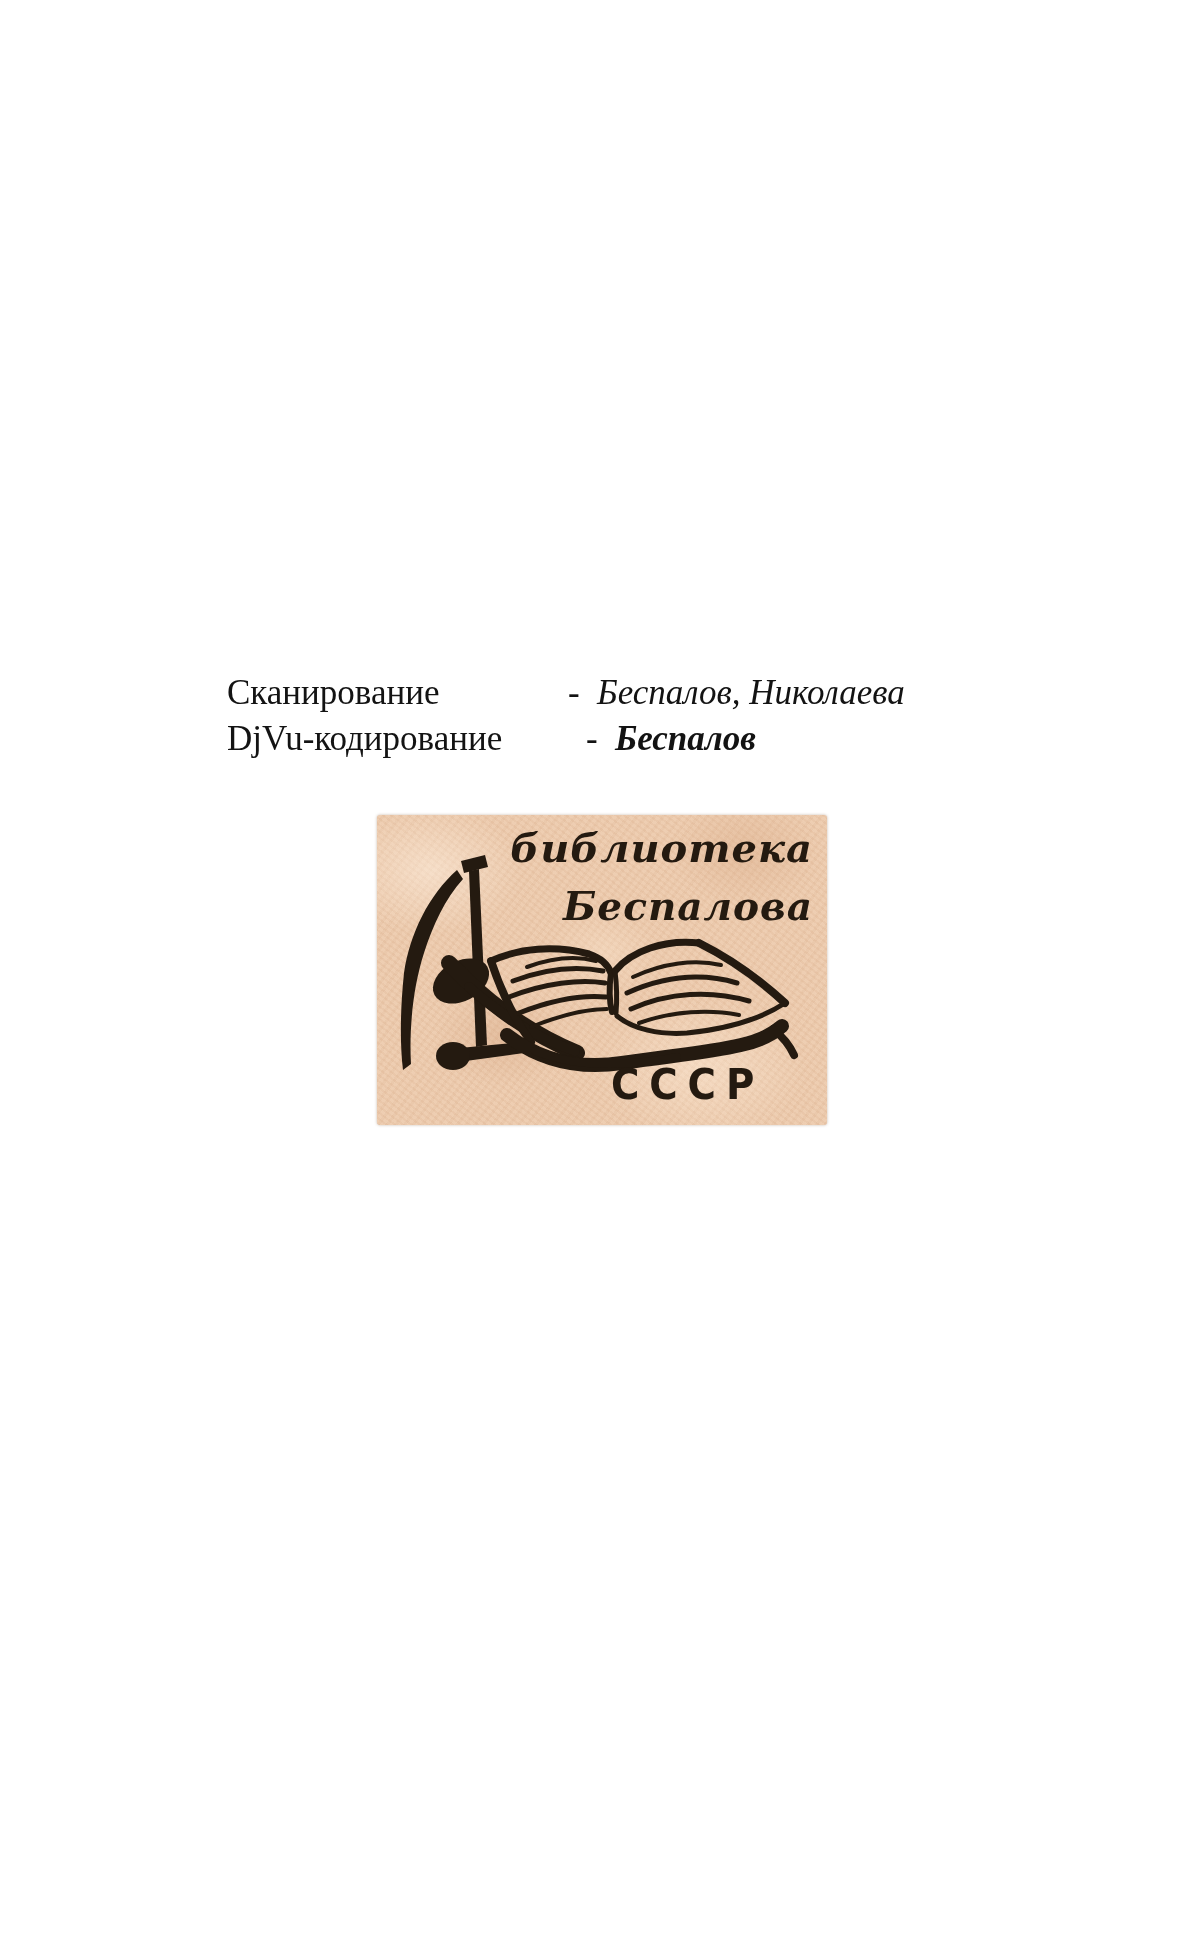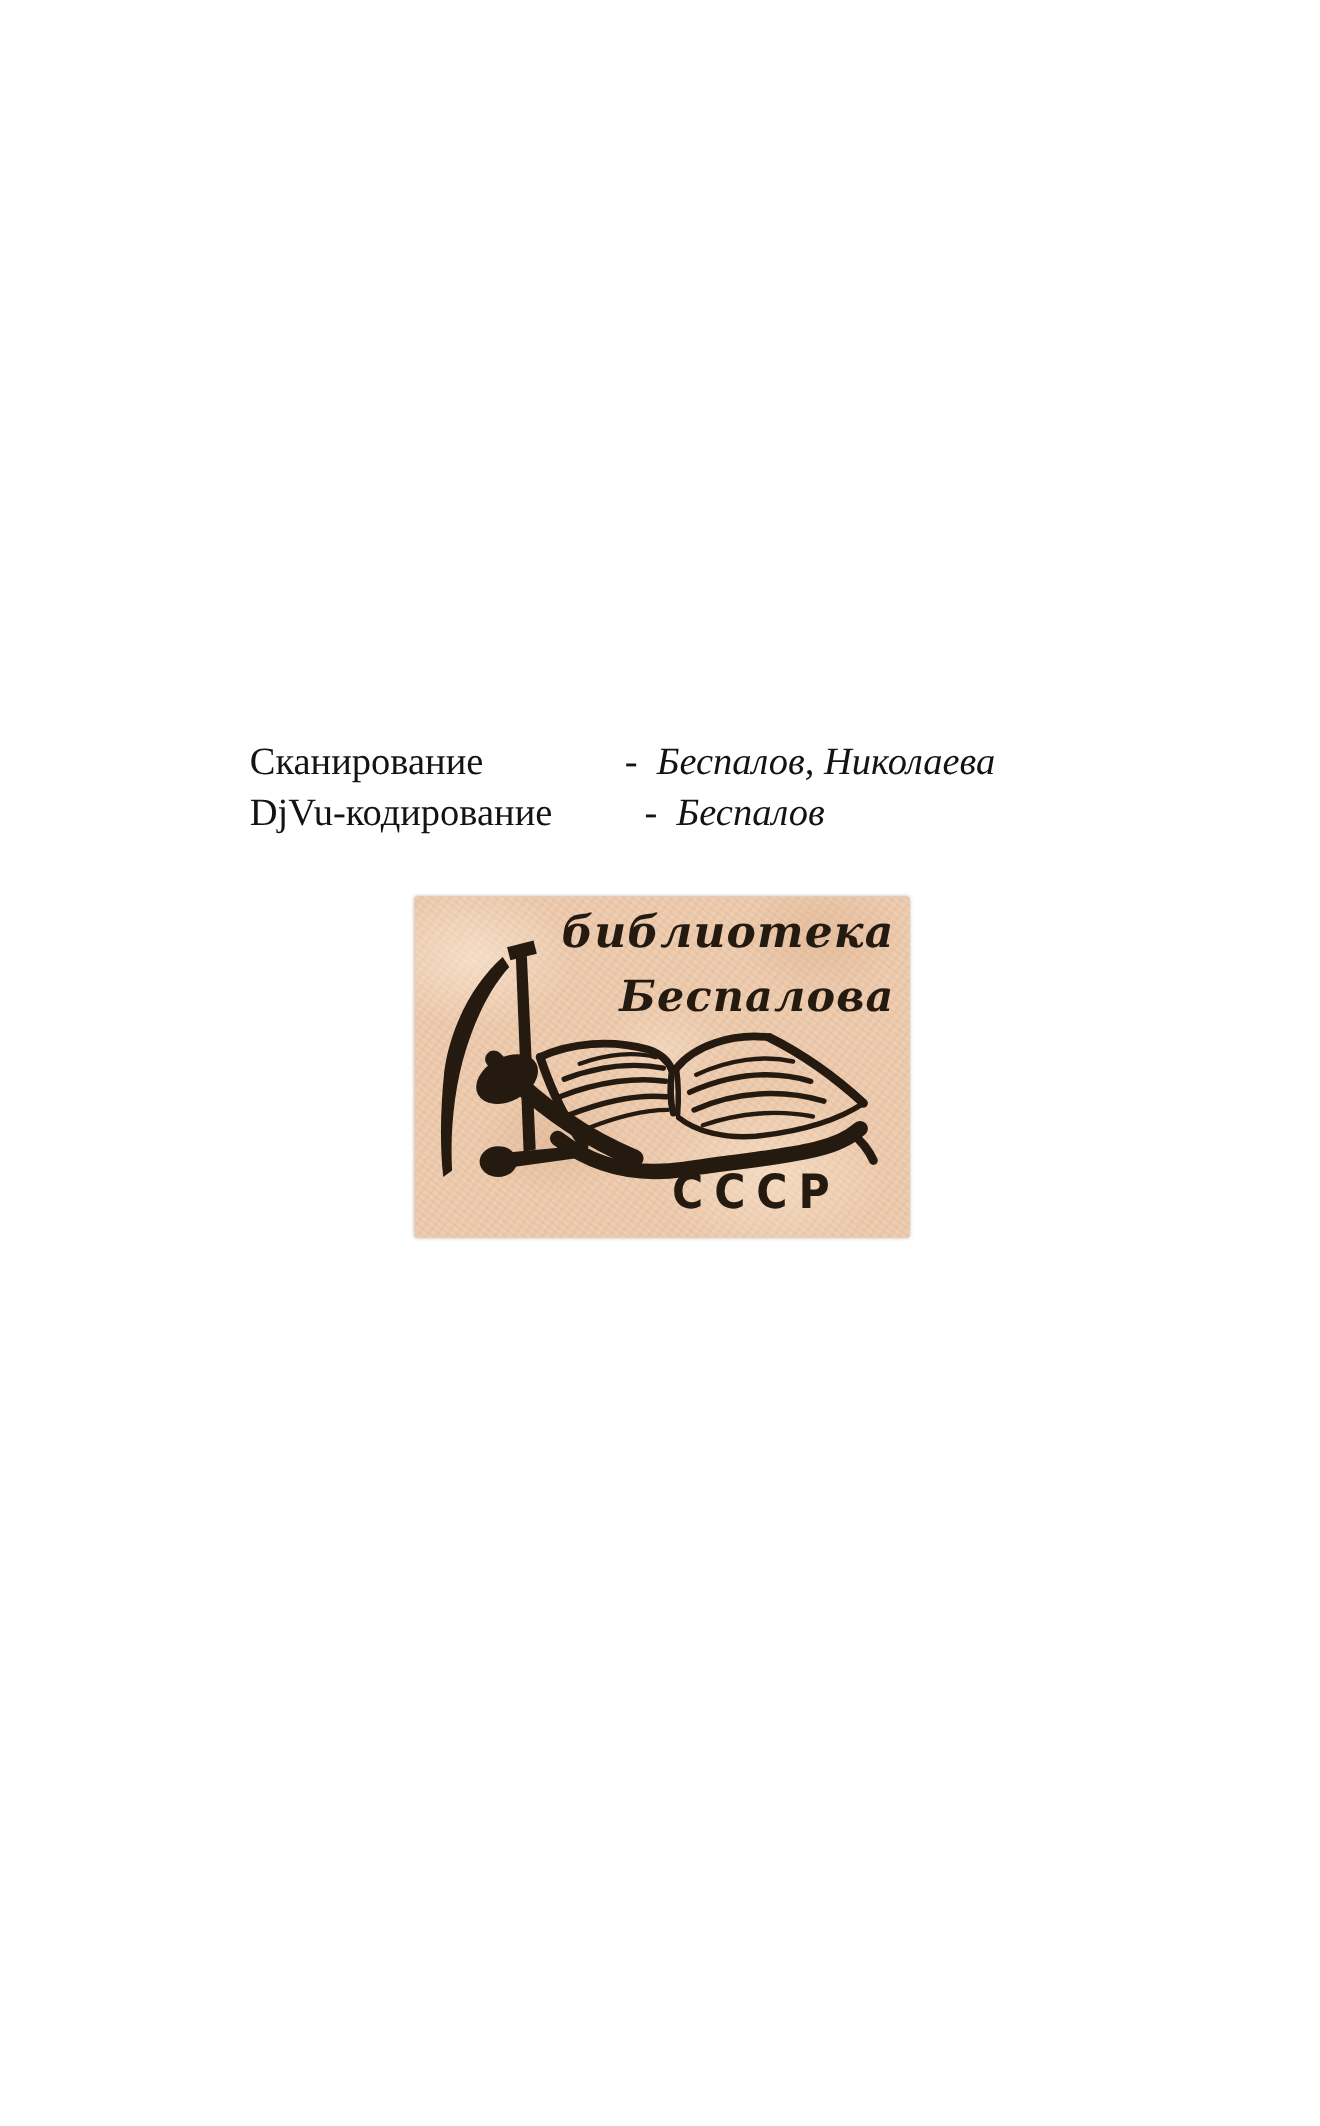--- a/index.html
+++ b/index.html
@@ -22,21 +22,21 @@
   }
   .credit-line .part { position:absolute; top:0; }
   .credit-names { font-style:italic; }
   #credit-line-1 { top:670px; }
   #credit-line-2 { top:716px; }
   #c1-label { left:222px; }
   #c1-dash  { left:563px; }
   #c1-names { left:592px;font-style:italic; }
   #c2-label { left:222px; }
   #c2-dash  { left:581px; }
-  #c2-names { left:610px; }
+  #c2-names { left:610px;font-weight:bold; }
   
   #stamp {
     position:absolute; left:377px; top:815px; width:450px; height:310px;
     background-color:#ecc9ab;
     background-image:
       radial-gradient(ellipse 130px 90px at 12% 18%, rgba(255,241,226,0.50), transparent 70%),
       radial-gradient(ellipse 110px 80px at 82% 12%, rgba(215,168,132,0.38), transparent 70%),
       radial-gradient(ellipse 150px 100px at 72% 82%, rgba(255,238,219,0.45), transparent 70%),
       radial-gradient(ellipse 100px 70px at 28% 72%, rgba(208,160,124,0.32), transparent 70%),
       radial-gradient(ellipse 80px 60px at 50% 45%, rgba(250,229,206,0.40), transparent 70%),

